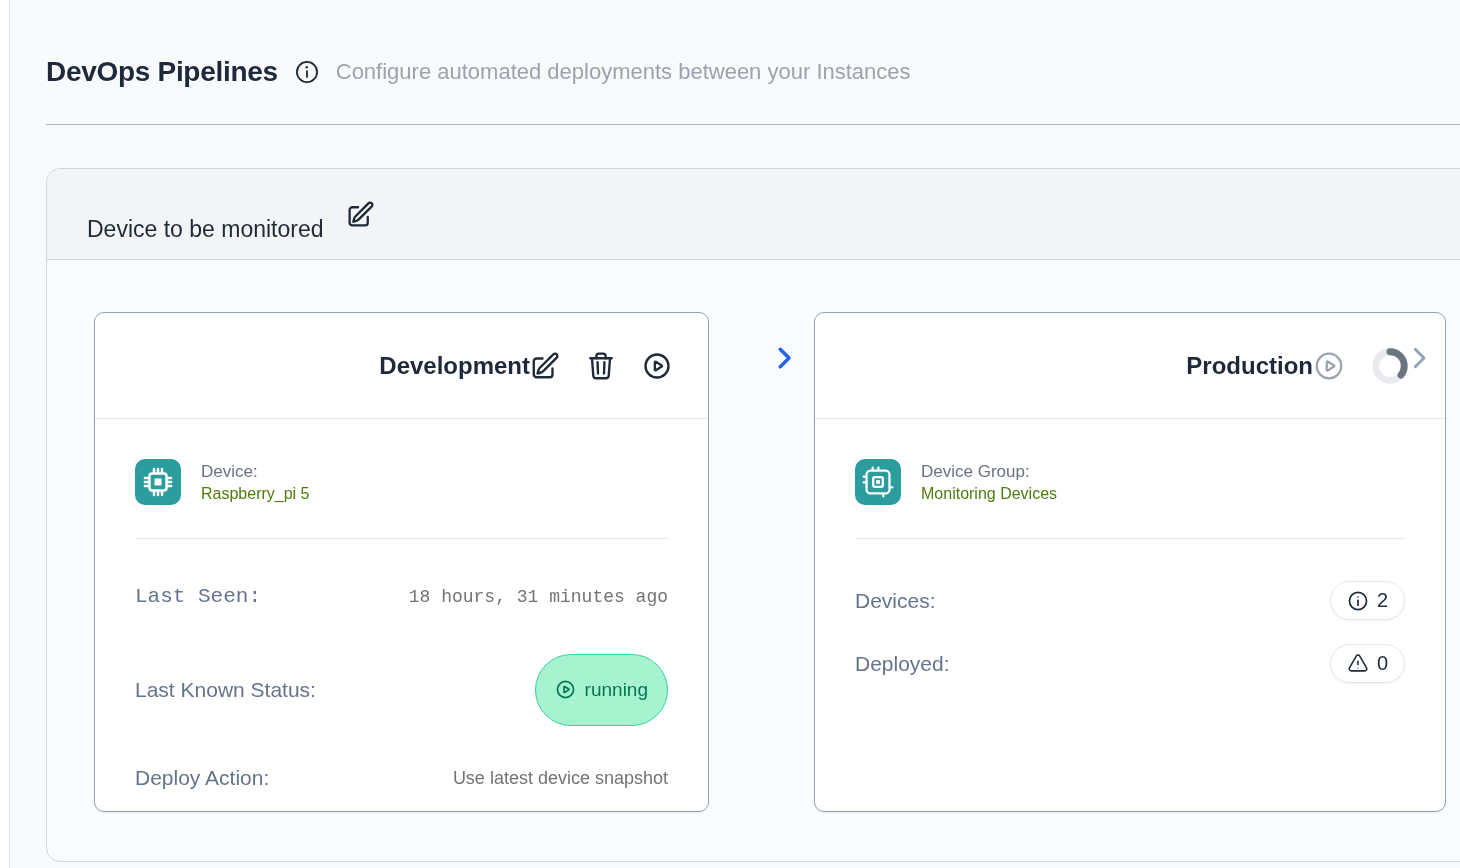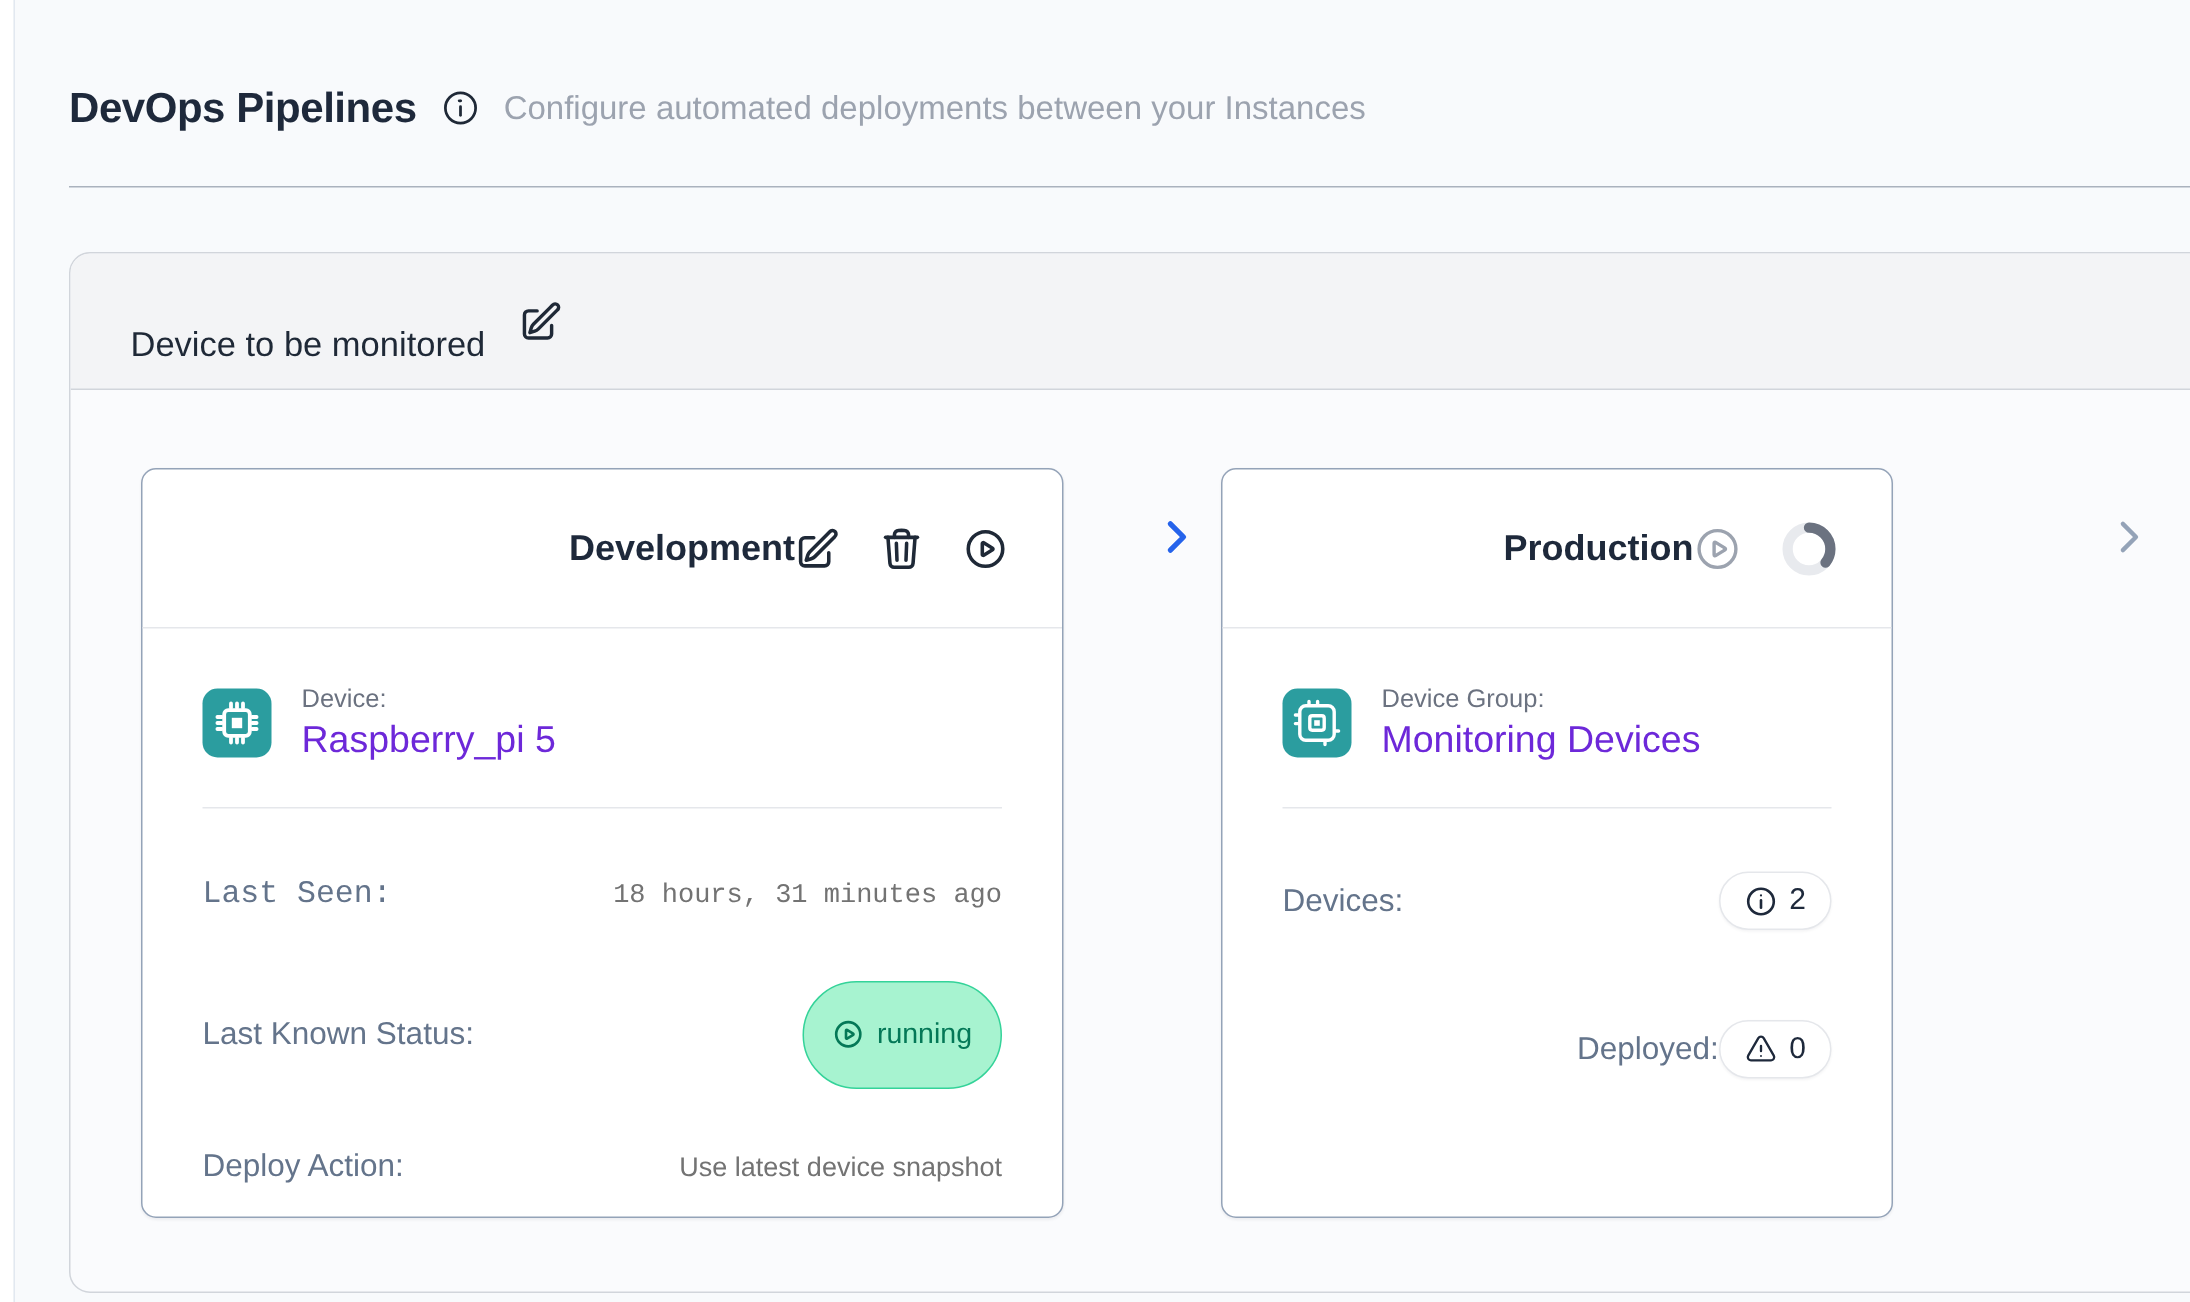--- a/index.html
+++ b/index.html
@@ -45,21 +45,21 @@
   .edit-icon-lg { width:29px; height:29px; color:#1f2937; display:inline-flex; cursor:pointer; }
   .edit-icon-lg svg { width:100%; height:100%; }
 
   
   .card {
     position:absolute; top:312px; height:500px;
     background:#ffffff; border:1px solid #94a3b8; border-radius:10px;
     box-shadow:0 1px 2px rgba(15,23,42,0.06);
   }
   .card-dev  { left:84px;  width:615px; }
-  .card-prod { left:804px; width:448px; }
+  .card-prod { left:804px; width:632px; }
 
   .card-header {
     height:106px; display:flex; align-items:center; justify-content:flex-end;
     padding:0 36px 0 40px; border-bottom:1px solid #e5e7eb;
   }
   .card-title { font-size:24px; font-weight:600; color:#1e293b; }
   .card-actions { display:flex; align-items:center; gap:26px; }
   .action-icon { width:30px; height:30px; color:#1f2937; display:inline-flex; cursor:pointer; }
   .action-icon svg { width:100%; height:100%; }
   .action-icon.muted { color:#9ca3af; width:32px; height:32px; }
@@ -69,32 +69,32 @@
   .card-body { padding:40px 40px 0 40px; }
 
   .device-row { display:flex; align-items:center; gap:20px; height:46px; }
   .device-badge {
     width:46px; height:46px; border-radius:10px; background:#2b9d9f;
     display:flex; align-items:center; justify-content:center; flex:0 0 auto;
   }
   .device-badge svg { width:32px; height:32px; }
   .device-text { display:flex; flex-direction:column; justify-content:center; gap:3px; }
   .device-label { font-size:17px; color:#6b7280; }
-  .device-name { font-size:25px; color:#6d28d9; }
+  .device-name { font-size:16px; color:#4d7c0f; }
 
   .body-divider { border-top:1px solid #e5e7eb; margin-top:33px; }
 
   .kv-row {
     display:flex; align-items:center; justify-content:space-between;
   }
   .kv-row.r1 { margin-top:46px;font-family:Liberation Mono, monospace; }
   .kv-row.r2 { margin-top:46px; }
   .kv-row.r3 { margin-top:40px;gap:32px; }
   .kv-row.p1 { margin-top:42px; }
-  .kv-row.p2 { margin-top:60px;justify-content:flex-end; }
+  .kv-row.p2 { margin-top:24px; }
   .kv-label { font-size:21px; color:#64748b; }
   .kv-value { font-size:18px; color:#737373; }
 
   .status-badge {
     display:inline-flex; align-items:flex-start; gap:9px;
     background:#a7f3d0; border:1.5px solid #34d399; border-radius:9999px;
     padding:24px 19px; color:#047857; font-size:19px;
   }
   .status-badge .b-icon { width:21px; height:21px; display:inline-flex; }
   .status-badge .b-icon svg { width:100%; height:100%; }

